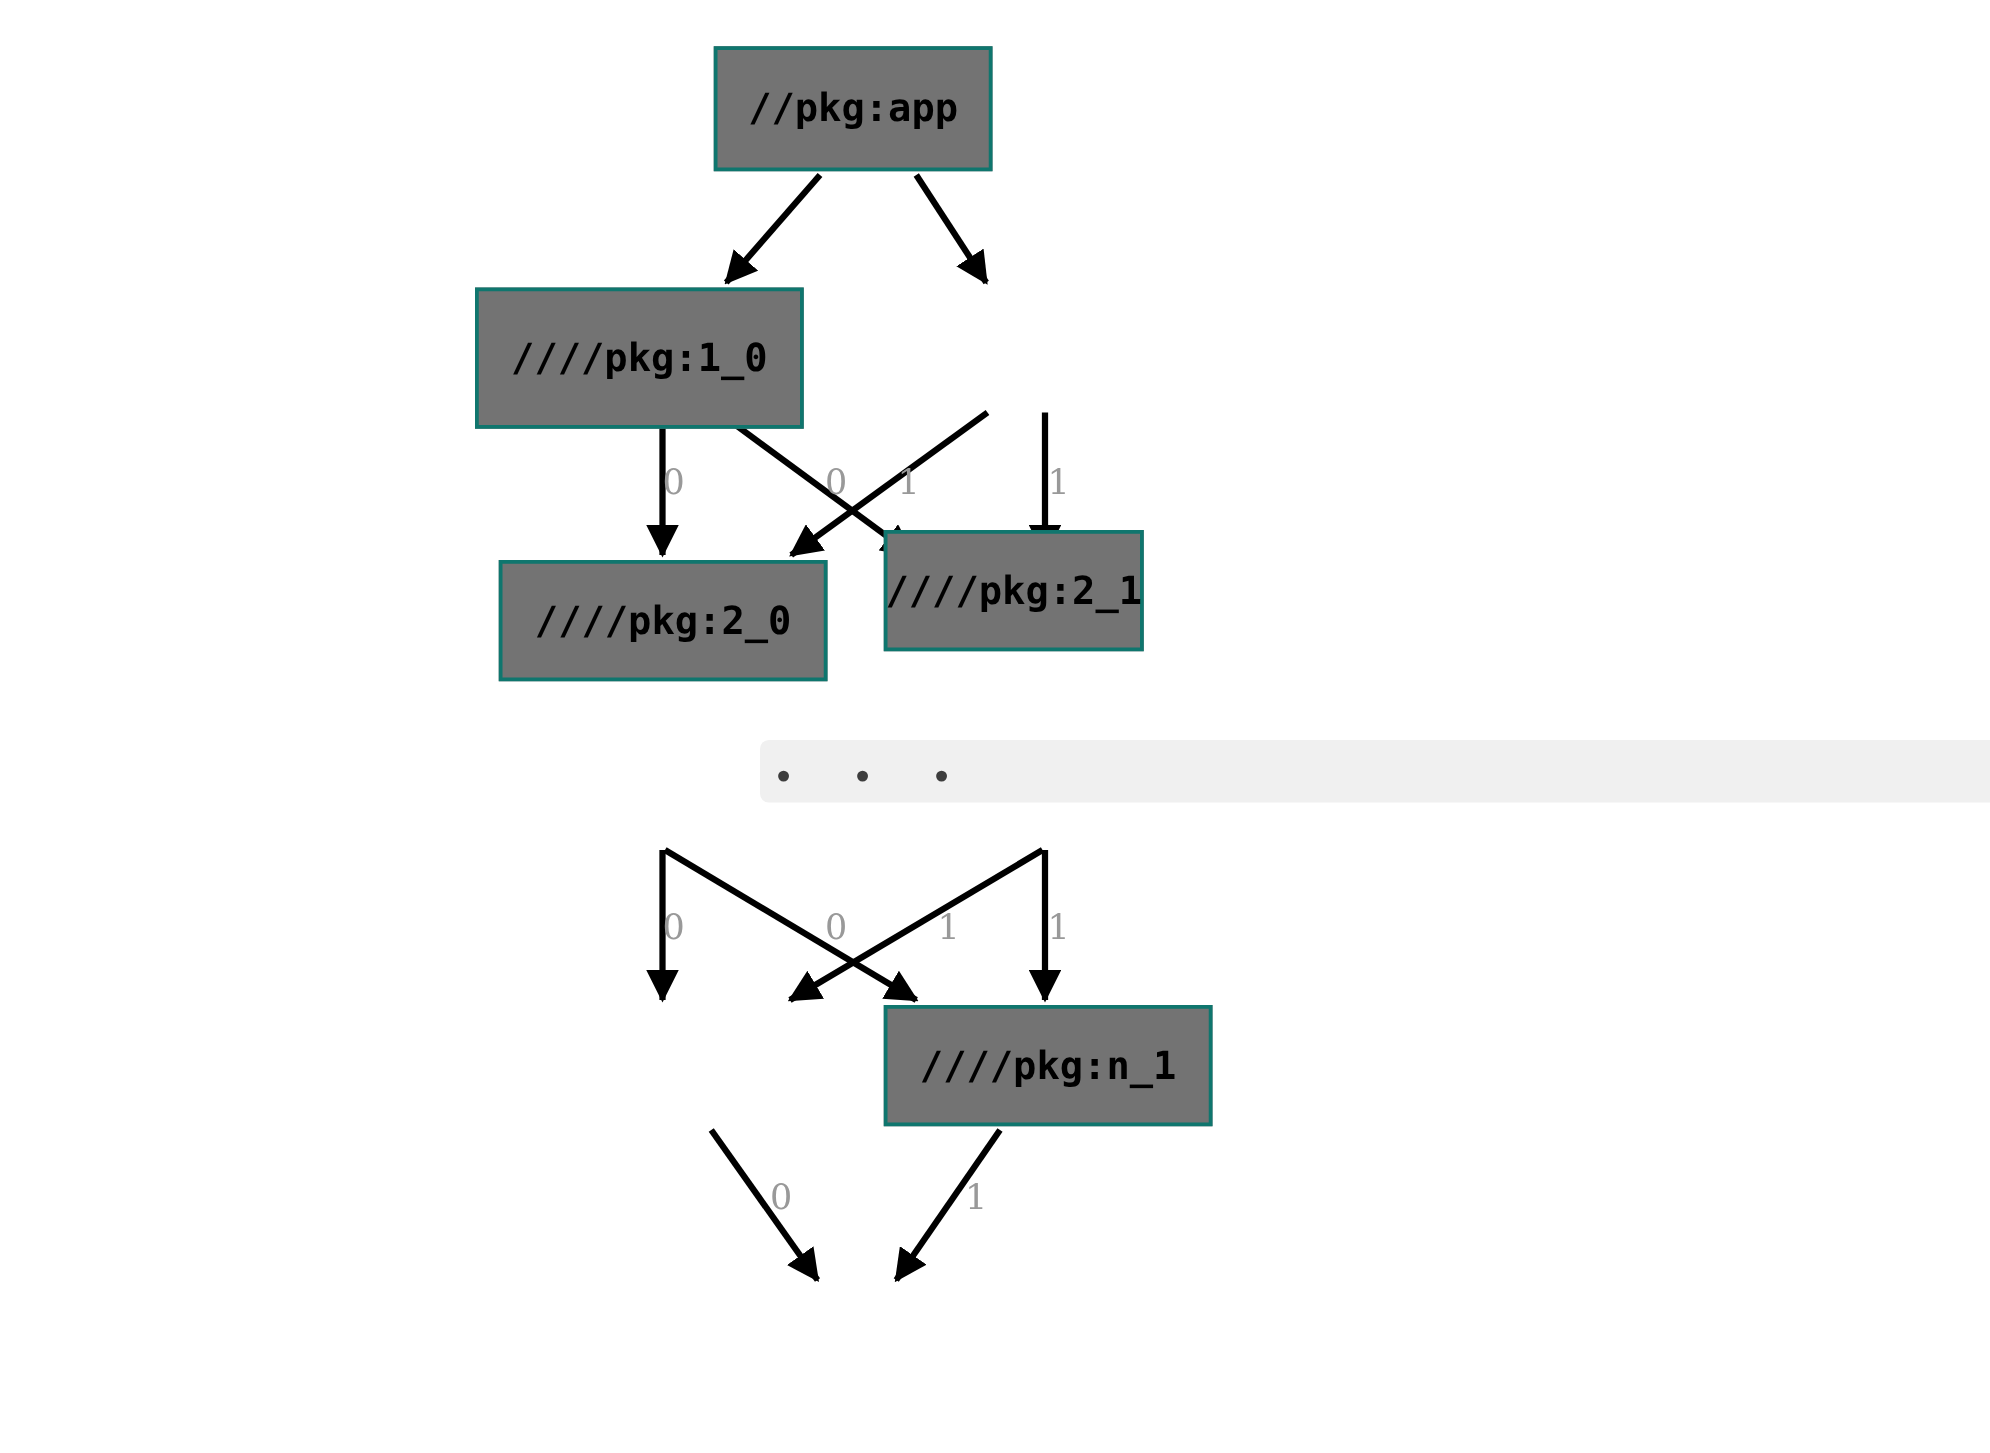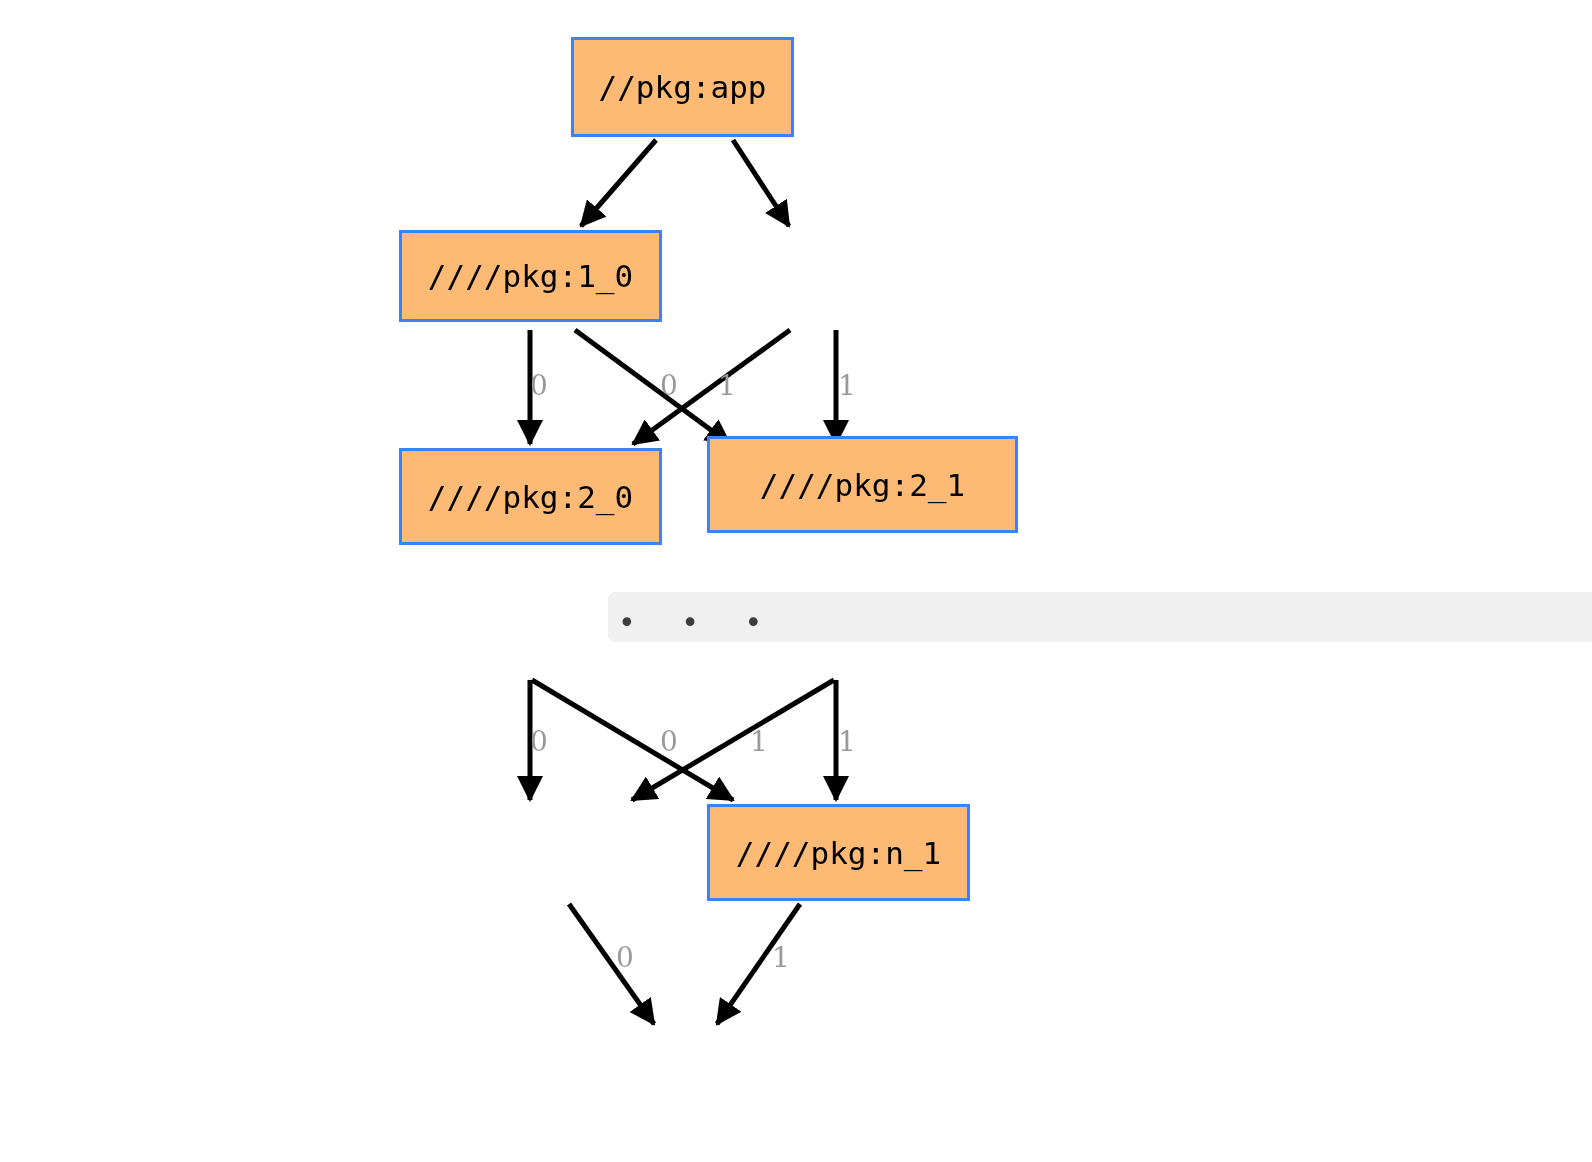--- a/index.html
+++ b/index.html
@@ -22,31 +22,32 @@
   }
   .graph-svg {
     position: absolute;
     left: 0; top: 0;
     width: 1592px;
     height: 1162px;
   }
   .node-box {
     position: absolute;
     box-sizing: border-box;
-    background: #fdba74;
-    border: 3px solid #3b82f6;
+    background: #737373;
+    border: 3px solid #0f766e;
     display: flex;
     align-items: center;
     justify-content: center;
     font-family: "DejaVu Sans Mono", monospace;
     font-size: 31px;
     color: #000000;
     letter-spacing: 0px;
     white-space: nowrap;
     z-index: 3;
+    font-weight: bold;
   }
   .edge-label {
     position: absolute;
     font-family: "DejaVu Serif", serif;
     font-size: 28px;
     color: #999999;
     z-index: 4;
     white-space: nowrap;
     line-height: 1;
   }
@@ -97,26 +98,26 @@
     <line x1="834" y1="680" x2="632" y2="800" stroke="#000000" stroke-width="5" marker-end="url(#arrow)"></line>
     <line x1="836" y1="680" x2="836" y2="800" stroke="#000000" stroke-width="5" marker-end="url(#arrow)"></line>
 
     <line x1="569" y1="904" x2="654" y2="1024" stroke="#000000" stroke-width="5" marker-end="url(#arrow)"></line>
 
     <line x1="800" y1="904" x2="717" y2="1024" stroke="#000000" stroke-width="5" marker-end="url(#arrow)"></line>
   </svg>
 
   <div class="node-box" style="left:571px; top:37px; width:223px; height:100px;">//pkg:app</div>
 
-  <div class="node-box" style="left:399px; top:230px; width:263px; height:92px;">////pkg:1_0</div>
+  <div class="node-box" style="left:380px; top:230px; width:263px; height:113px;">////pkg:1_0</div>
 
 
   <div class="node-box" style="left:399px; top:448px; width:263px; height:97px;text-align:center;">////pkg:2_0</div>
 
-  <div class="node-box" style="left:707px; top:436px; width:311px; height:97px;">////pkg:2_1</div>
+  <div class="node-box" style="left:707px; top:424px; width:208px; height:97px;">////pkg:2_1</div>
 
 
   <div class="node-box" style="left:707px; top:804px; width:263px; height:97px;">////pkg:n_1</div>
 
 
   <div class="edge-label" style="left:530px; top:372px;">0</div>
   <div class="edge-label" style="left:660px; top:372px;">0</div>
   <div class="edge-label" style="left:718px; top:372px;">1</div>
   <div class="edge-label" style="left:838px; top:372px;">1</div>
 

